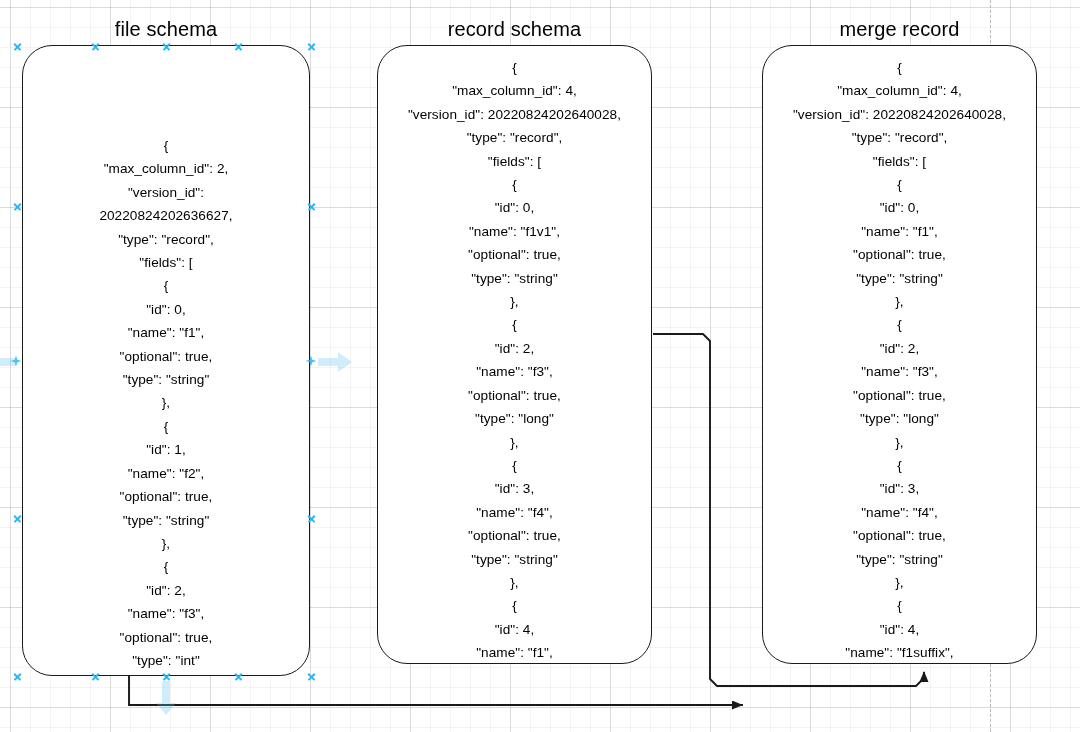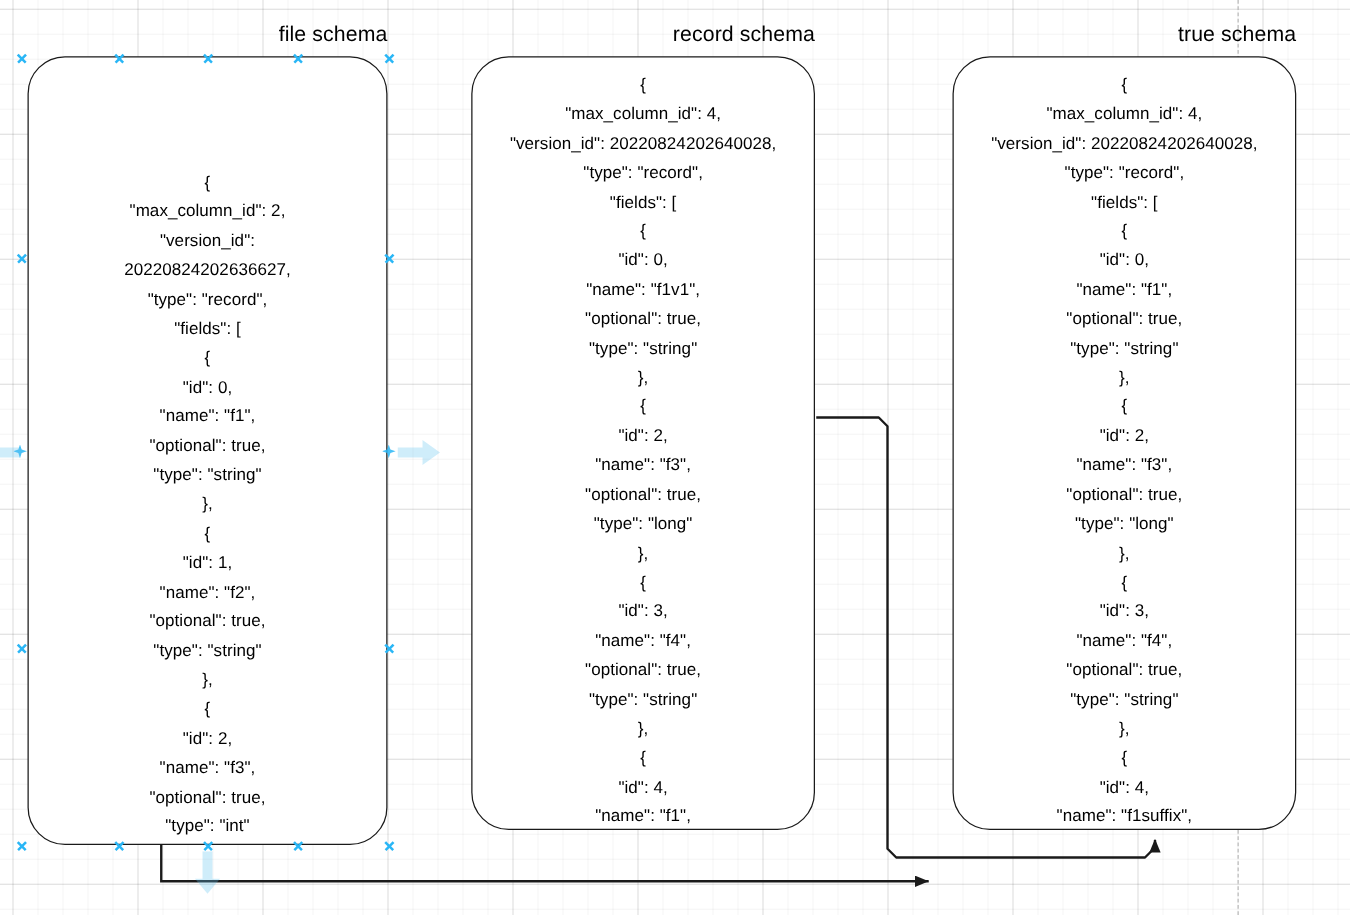--- a/index.html
+++ b/index.html
@@ -19,23 +19,23 @@
       linear-gradient(to right, rgba(0,0,0,0.10) 1px, transparent 1px),
       linear-gradient(to bottom, rgba(0,0,0,0.10) 1px, transparent 1px);
     background-size: 20px 20px, 20px 20px, 100px 100px, 100px 100px;
     background-position: 10px 7px, 10px 7px, 10px 7px, 10px 7px;
     font-family: "Liberation Sans", sans-serif;
   }
 
   
   .node-title {
     position: absolute;
-    font-size: 17px;
+    font-size: 20px;
     color: #000000;
-    text-align: right;
+    text-align: center;
     white-space: nowrap;
     letter-spacing: 0.1px;
   }
 
   
   .schema-box {
     position: absolute;
     box-sizing: border-box;
     background: #ffffff;
     border: 1.6px solid #1a1a1a;
@@ -108,21 +108,21 @@
 </style>
 </head>
 <body>
 
 <div id="canvas">
 
   <div class="guideline-v" style="left:990px; top:0; height:732px;"></div>
 
   <div class="node-title" style="left:22px; top:18px; width:288px;">file schema</div>
   <div class="node-title" style="left:377px; top:18px; width:275px;">record schema</div>
-  <div class="node-title" style="left:762px; top:18px; width:275px;">true schema</div>
+  <div class="node-title" style="left:762px; top:18px; width:275px;">merge record</div>
 
   <svg class="connectors" viewBox="0 0 1080 732" width="1080" height="732">
     <defs>
       <marker id="arrow-r" markerWidth="11" markerHeight="9" refX="10" refY="4.5" orient="auto" markerUnits="userSpaceOnUse">
         <path d="M0,0 L11,4.5 L0,9 z" fill="#1a1a1a"></path>
       </marker>
       <marker id="arrow-u" markerWidth="11" markerHeight="9" refX="10" refY="4.5" orient="auto" markerUnits="userSpaceOnUse">
         <path d="M0,0 L11,4.5 L0,9 z" fill="#1a1a1a"></path>
       </marker>
     </defs>

